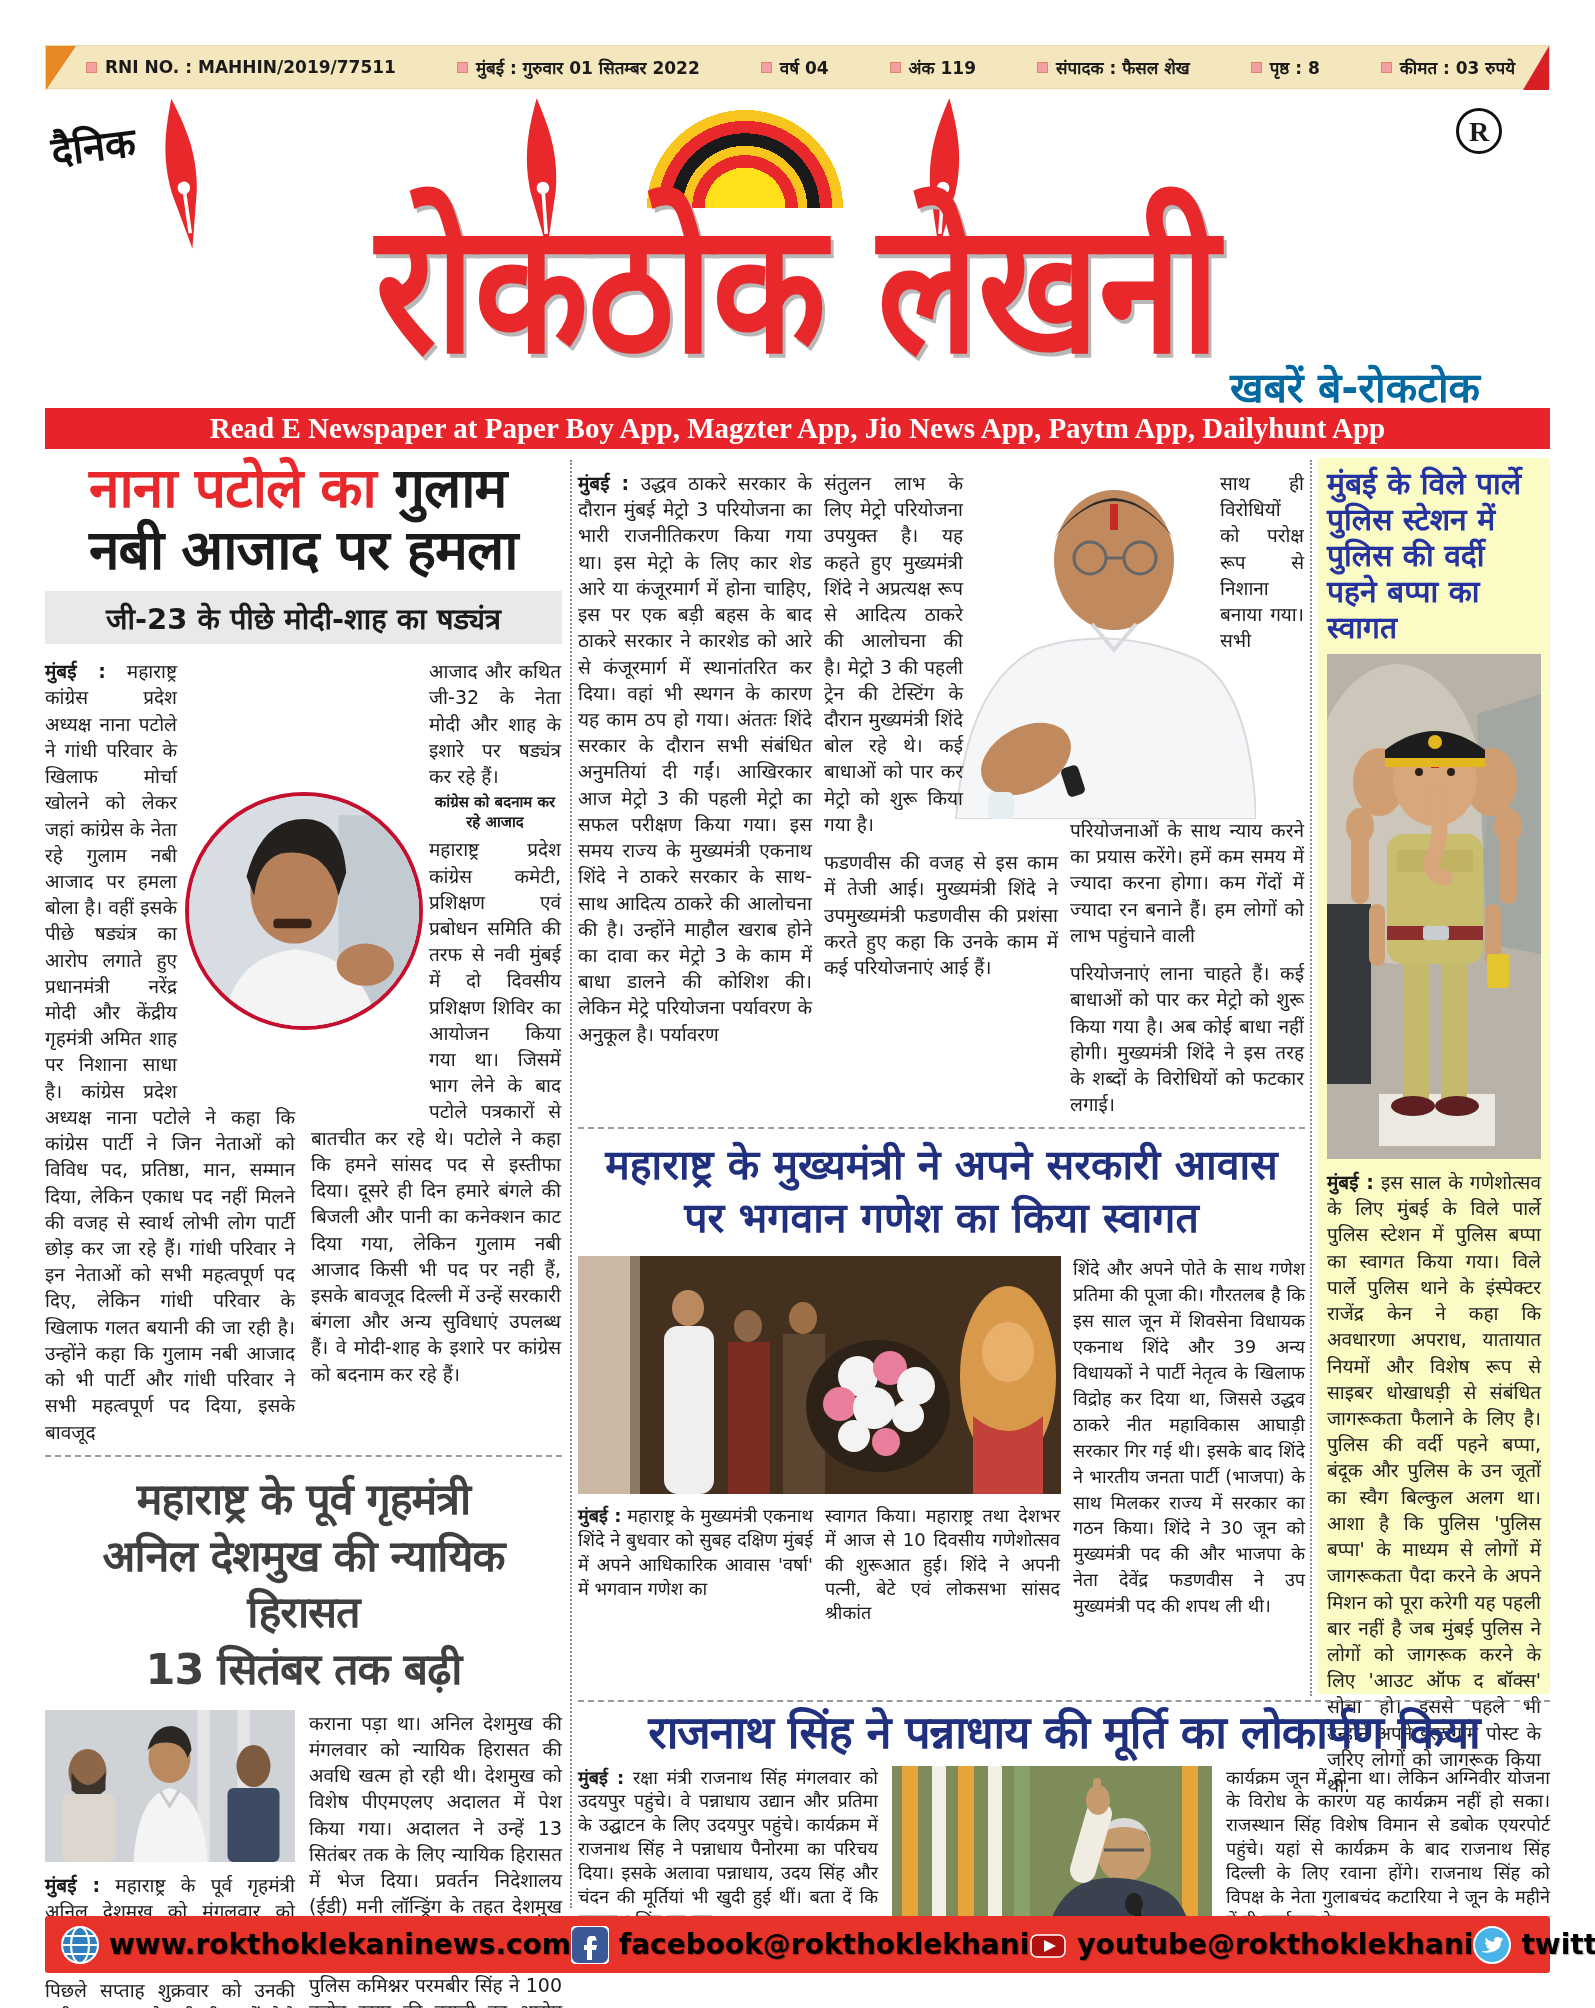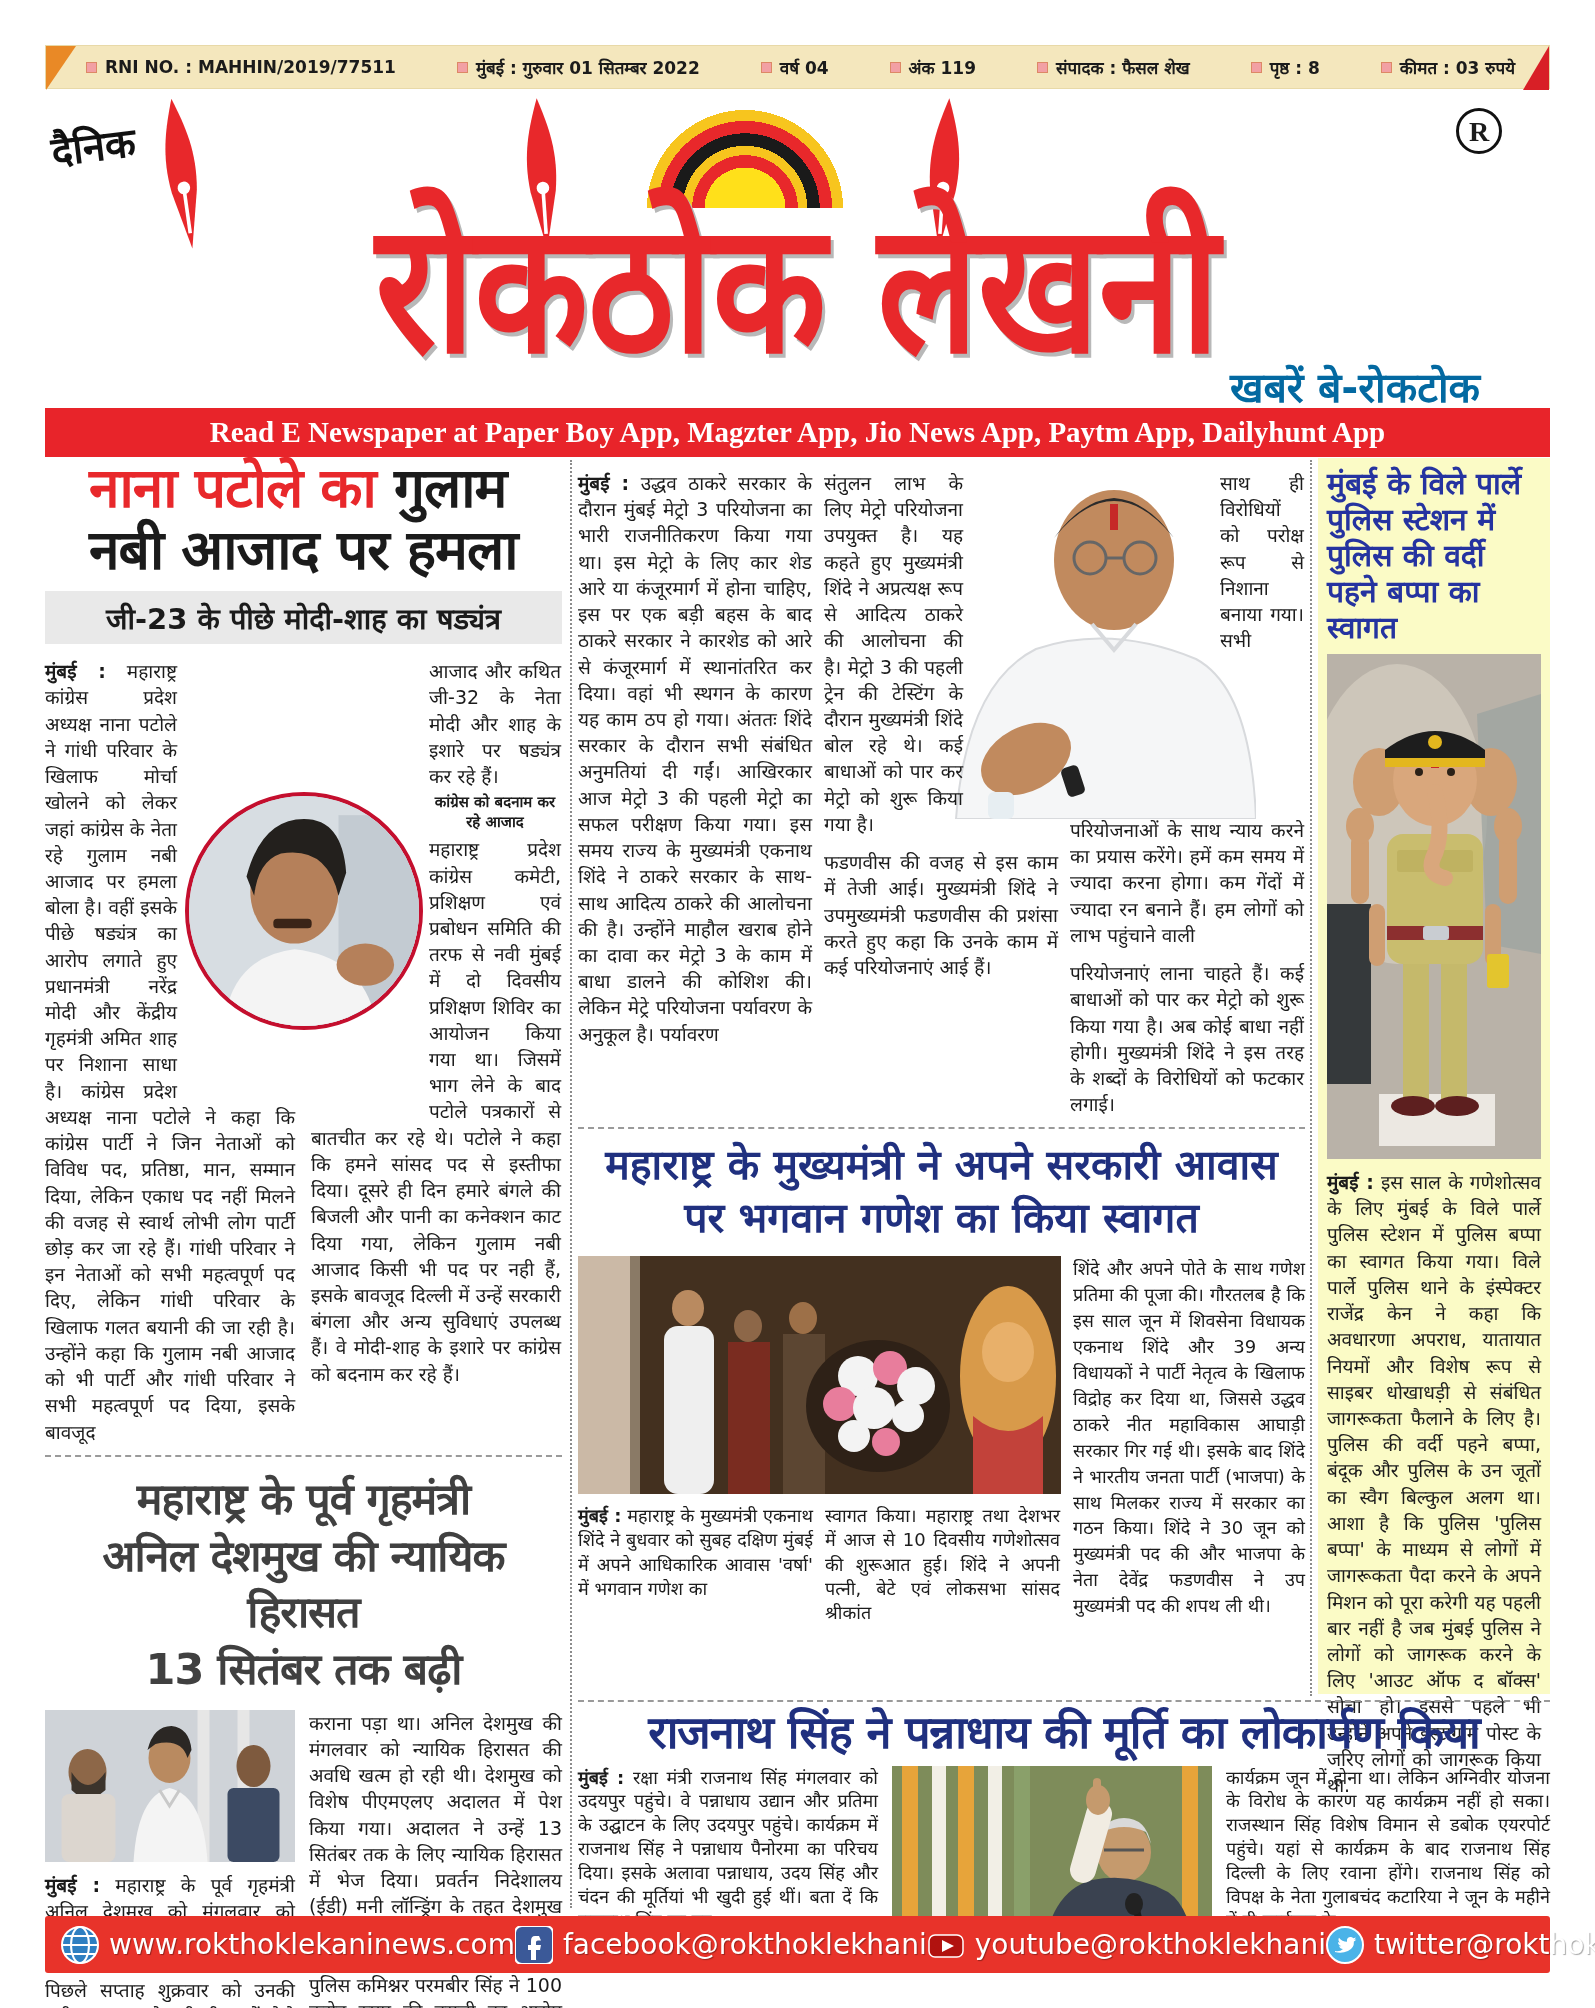--- a/index.html
+++ b/index.html
@@ -35,21 +35,21 @@
     background:radial-gradient(circle at 50% 100%, #ffe01a 0 26%, #e8282b 26% 34%, #f7c51e 34% 40%,
       #1a1a1a 40% 48%, #e8282b 48% 56%, #f7c51e 56% 63%, transparent 63%);
   }
   .nib { position:absolute; width:54px; height:165px; top:0; }
   .nib1{ left:110px; transform:rotate(-8deg);} .nib2{ left:470px; transform:rotate(-4deg);} .nib3{ left:872px; transform:rotate(4deg);}
   .rmark { position:absolute; right:48px; top:16px; width:46px; height:46px; border:3px solid #111;
     border-radius:50%; text-align:center; line-height:42px; font-size:28px; font-weight:bold;
     font-family:"Liberation Serif", serif; background:#fff; }
   .tagline { position:absolute; right:70px; top:266px; font-size:41px; font-weight:bold; color:#0369a1; }
   
-  .appbar { position:absolute; left:45px; top:408px; width:1505px; height:49px; background:#e8242a;
+  .appbar { position:absolute; left:45px; top:408px; width:1505px; height:41px; background:#e8242a;
     color:#fff; display:flex; align-items:center; justify-content:center;
     font-family:"Liberation Serif", serif; font-weight:bold; font-size:29px; }
   
   .bt { font-size:19px; line-height:1.38; text-align:justify; }
   .dl { font-weight:bold; }
   .hr-dash { border:none; border-top:2px dashed #9a9a9a; margin:10px 0; }
   .vsep { position:absolute; width:0; border-left:2px dotted #8c8c8c; }
   .vsep1 { left:570px; top:460px; height:1448px; }
   .vsep2 { left:1310px; top:460px; height:1236px; }
   
@@ -106,21 +106,21 @@
   .rajnath-head { color:#20307f; font-size:45px; font-weight:bold; text-align:center; line-height:1.1;
     letter-spacing:-1px; margin-bottom:8px; }
   .rajnath-body { display:flex; gap:14px; }
   .rajnath-body .rcol1 { width:300px; font-size:18px; line-height:1.33; text-align:justify; }
   .rajnath-photo { width:320px; height:196px; flex:0 0 320px; background:#7e8c5a; }
   .rajnath-body .rcol2 { width:324px; font-size:18px; line-height:1.33; text-align:justify; }
   
   .footer { position:absolute; left:45px; top:1916px; width:1505px; height:57px; background:#e8332a;
     display:flex; align-items:center; justify-content:space-around; padding:0 16px;
     border-radius:3px; }
-  .f-item { display:flex; align-items:center; gap:10px; color:#ffffff; font-weight:normal; font-size:28px;
+  .f-item { display:flex; align-items:center; gap:10px; color:#000000; font-weight:bold; font-size:28px;
     white-space:nowrap; text-shadow:1px 1px 1px rgba(0,0,0,.35); }
   .f-ico { width:38px; height:38px; flex:0 0 38px; }
   svg { display:block; width:100%; height:100%; }
 </style>
 </head>
 <body>
 
 <div class="topbar">
   <div class="tri-l"></div>
   <div class="topbar-item">

